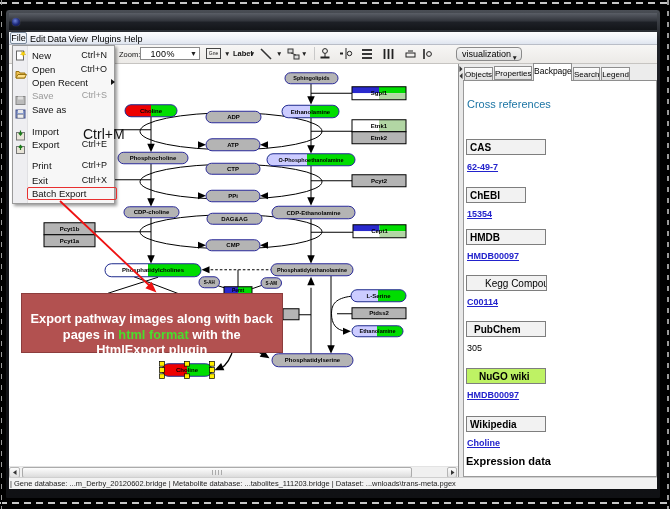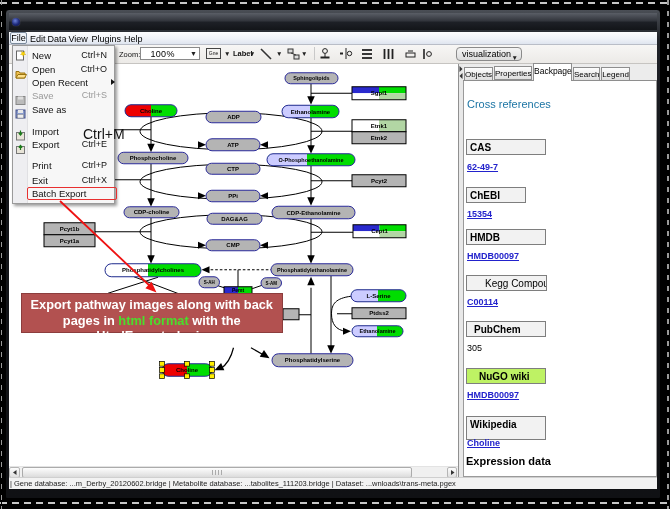--- a/index.html
+++ b/index.html
@@ -249,21 +249,21 @@
 <div class="abs" style="left:466px;top:186.5px;width:60px;height:16px;background:#f2f2f2;border:1px solid #7e7e7e;font-size:10px;font-weight:bold;line-height:15px;padding-left:3px;white-space:nowrap;overflow:hidden;z-index:3">ChEBI</div>
 <div class="abs" style="left:467px;top:208.5px;font-size:9px;font-weight:bold;color:#2222cc;text-decoration:underline;z-index:3">15354</div>
 <div class="abs" style="left:466px;top:228.5px;width:80px;height:16px;background:#f2f2f2;border:1px solid #7e7e7e;font-size:10px;font-weight:bold;line-height:15px;padding-left:3px;white-space:nowrap;overflow:hidden;z-index:3">HMDB</div>
 <div class="abs" style="left:467px;top:250.5px;font-size:9px;font-weight:bold;color:#2222cc;text-decoration:underline;z-index:3">HMDB00097</div>
 <div class="abs" style="left:466px;top:274.5px;width:81px;height:16px;background:#f2f2f2;border:1px solid #7e7e7e;font-size:10px;font-weight:normal;line-height:15px;padding-left:18px;white-space:nowrap;overflow:hidden;z-index:3">Kegg Compound</div>
 <div class="abs" style="left:467px;top:297px;font-size:9px;font-weight:bold;color:#2222cc;text-decoration:underline;z-index:3">C00114</div>
 <div class="abs" style="left:466px;top:320.5px;width:80px;height:16px;background:#f2f2f2;border:1px solid #7e7e7e;font-size:10px;font-weight:bold;line-height:15px;padding-left:7px;white-space:nowrap;overflow:hidden;z-index:3">PubChem</div>
 <div class="abs" style="left:467px;top:342.5px;font-size:9px;color:#000;z-index:3">305</div>
 <div class="abs" style="left:466px;top:368px;width:80px;height:16px;background:#bef264;border:1px solid #7e7e7e;font-size:10px;font-weight:bold;line-height:15px;padding-left:12px;white-space:nowrap;overflow:hidden;z-index:3">NuGO wiki</div>
 <div class="abs" style="left:467px;top:390px;font-size:9px;font-weight:bold;color:#2222cc;text-decoration:underline;z-index:3">HMDB00097</div>
-<div class="abs" style="left:466px;top:415.5px;width:80px;height:24px;background:#f2f2f2;border:1px solid #7e7e7e;font-size:10px;font-weight:bold;line-height:15px;padding-left:3px;white-space:nowrap;overflow:hidden;z-index:3">Wikipedia</div>
+<div class="abs" style="left:466px;top:415.5px;width:80px;height:16px;background:#f2f2f2;border:1px solid #7e7e7e;font-size:10px;font-weight:bold;line-height:15px;padding-left:3px;white-space:nowrap;overflow:hidden;z-index:3">Wikipedia</div>
 <div class="abs" style="left:467px;top:437.5px;font-size:9px;font-weight:bold;color:#2222cc;text-decoration:underline;z-index:3">Choline</div>
 <div class="abs" style="left:466px;top:455px;font-size:11px;font-weight:bold;color:#000;z-index:3">Expression data</div>
 <div class="abs" style="left:9px;top:466px;width:448.5px;height:10.5px;background:#f0f0f0;border-top:1px solid #e3e3e3">
  <span class="abs" style="left:0;top:0;width:10.5px;height:10.5px;background:linear-gradient(180deg,#fcfcfc,#dfdfdf);border:1px solid #b5b5b5;border-radius:2px"></span>
  <svg class="abs" style="left:2.5px;top:3px" width="6" height="5">
       <polygon points="4.5,0 1,2.5 4.5,5" fill="#333"></polygon>
     </svg>
  <span class="abs" style="left:437.5px;top:0;width:10.5px;height:10.5px;background:linear-gradient(180deg,#fcfcfc,#dfdfdf);border:1px solid #b5b5b5;border-radius:2px"></span>
  <svg class="abs" style="left:440.5px;top:3px" width="6" height="5">
       <polygon points="1,0 4.5,2.5 1,5" fill="#333"></polygon>
@@ -316,19 +316,19 @@
         <rect x="1.5" y="2" width="8" height="7.5" fill="#e8e4d8" stroke="#777"></rect>
         <path d="M5.5 0 v4 M3.8 2.5 l1.7 2 1.7-2" stroke="#1a7a1a" stroke-width="1.2" fill="none"></path>
       </g>
 <g transform="translate(0,94)">
         <rect x="1.5" y="2.5" width="8" height="7" fill="#e8e4d8" stroke="#777"></rect>
         <path d="M5.5 6 v-4 M3.8 3.5 l1.7-2 1.7 2" stroke="#1a7a1a" stroke-width="1.2" fill="none"></path>
       </g>
 </svg>
   </div>
 <div class="abs" style="left:26.5px;top:186.5px;width:90px;height:13.5px;border:1.6px solid #e83030;border-radius:2px;z-index:31"></div>
-<div class="abs" style="left:21px;top:293px;width:261.5px;height:40px;background:#b25150;border:1px solid #8c3d3d;z-index:39;color:#fff;font-size:12.8px;font-weight:bold;text-align:center;line-height:15.5px;padding-top:3px">
+<div class="abs" style="left:21px;top:293px;width:261.5px;height:60px;background:#b25150;border:1px solid #8c3d3d;z-index:39;color:#fff;font-size:12.8px;font-weight:bold;text-align:center;line-height:15.5px;padding-top:17px">
 Export pathway images along with back<br>pages in <span style="color:#4ade2c">html format</span> with the<br>HtmlExport plugin</div>
 <svg width="670" height="509" viewBox="0 0 670 509" style="position:absolute;left:0;top:0;z-index:40;pointer-events:none">
     <line x1="60" y1="201" x2="151" y2="287" stroke="#ee1111" stroke-width="1.8"></line>
     <g transform="translate(156.5,292.5) rotate(43)">
       <polygon points="-11,-4.5 -11,4.5 0,0" fill="#ee1111"></polygon>
     </g>
   </svg>
 </body></html>

